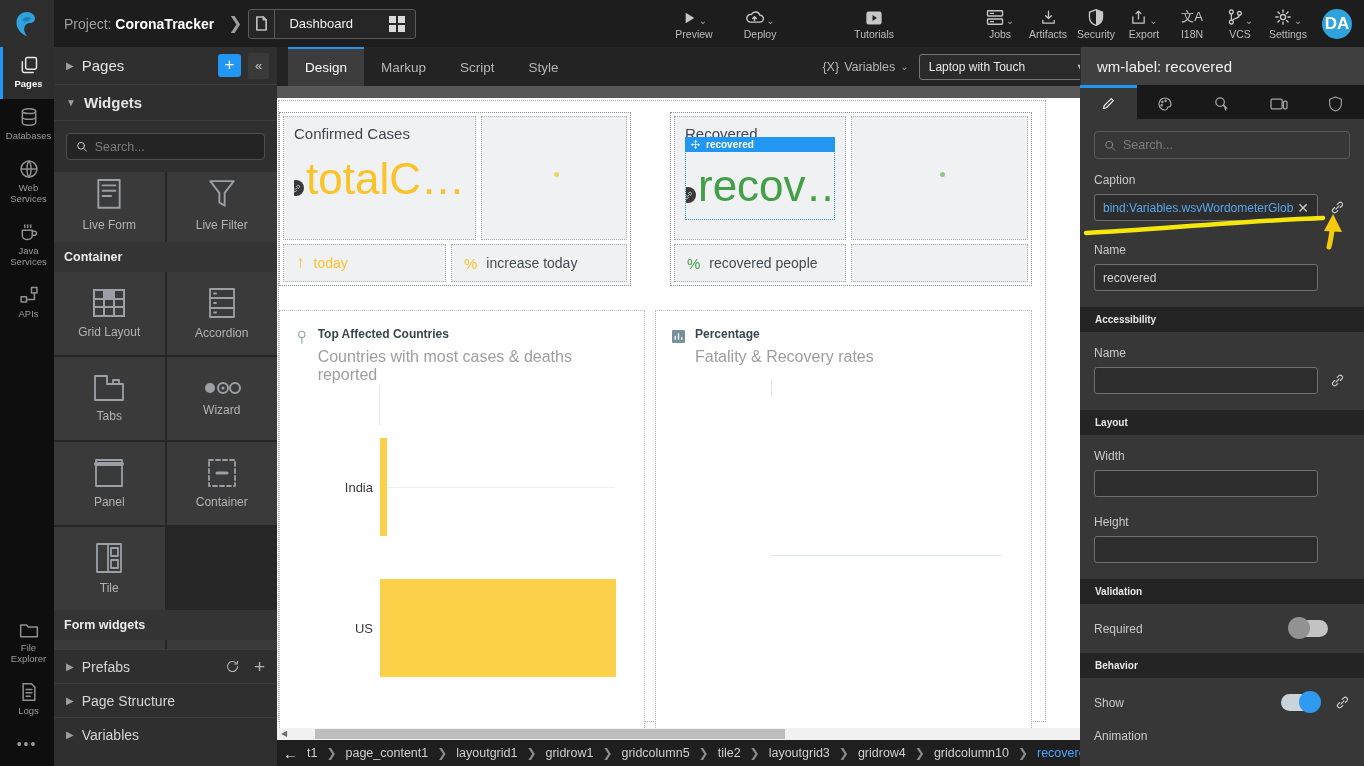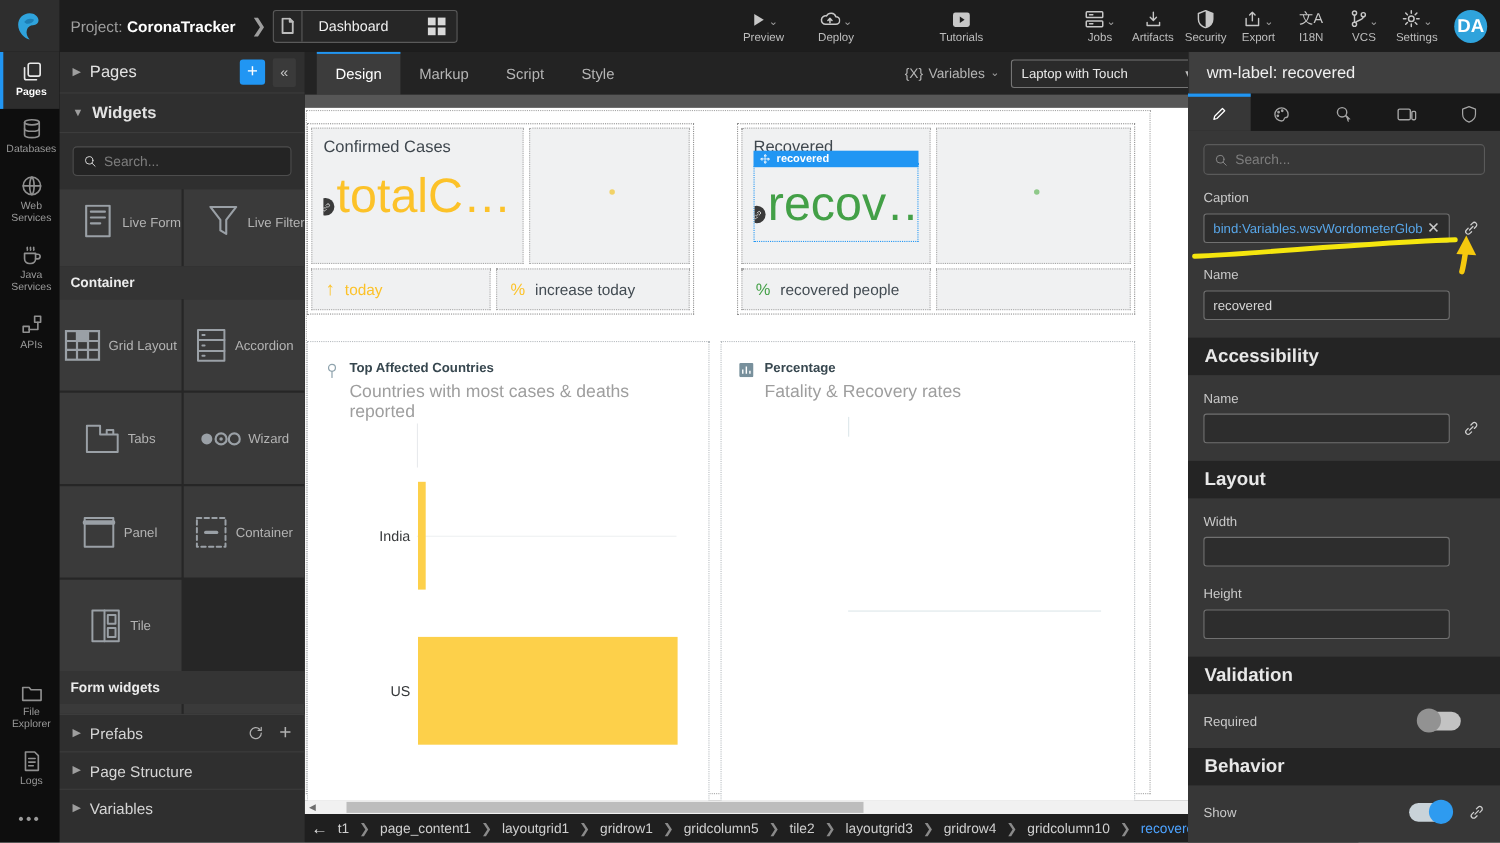--- a/index.html
+++ b/index.html
@@ -45,21 +45,21 @@
   .tri { color:#9e9e9e; font-size:10px; margin-right:8px; }
   .lp-title { font-size:15px; color:#e3e3e3; }
   .lp-row .spacer, .collapse-row .spacer { flex:1; }
   .plus-btn { width:23px; height:23px; border-radius:3px; background:#2196f3; color:#fff; font-size:17px; line-height:21px; text-align:center; cursor:pointer; }
   .collapse-panel-btn { width:21px; height:26px; background:#3a3a3a; color:#c5c5c5; font-size:13px; display:flex; align-items:center; justify-content:center; margin-left:7px; cursor:pointer; border-radius:2px; }
   .lp-row.widgets { height:36px; }
   .lp-search { margin:12px; height:27px; border:1px solid #4d4d4d; border-radius:4px; background:#242424; display:flex; align-items:center; padding:0 9px; gap:7px; flex:none; }
   .lp-search input { background:transparent; border:none; outline:none; color:#cfcfcf; font-size:12.5px; width:100%; font-family:inherit; }
   .lp-search input::placeholder, .rp-search input::placeholder { color:#7d7d7d; }
   .wgrid { display:grid; grid-template-columns:1fr 1fr; gap:2px; background:#262626; flex:none; }
-  .wtile { background:#3a3a3a; height:83px; display:flex; flex-direction:row; align-items:center; justify-content:center; gap:7px; color:#9aa0a6; cursor:pointer; }
+  .wtile { background:#3a3a3a; height:83px; display:flex; flex-direction:column; align-items:center; justify-content:center; gap:7px; color:#9aa0a6; cursor:pointer; }
   .wtile.cut { height:70px; justify-content:flex-end; padding-bottom:10px; }
   .wtile .wlabel { font-size:12px; color:#b3b3b3; }
   .wtile.ghost { visibility:hidden; }
   .wband { background:#343434; padding:8px 10px; font-size:12.5px; font-weight:700; color:#ececec; flex:none; }
   .stub-row { display:grid; grid-template-columns:1fr 1fr; gap:2px; background:#262626; height:9px; flex:none; }
   .stub-row i { background:#3a3a3a; }
   .collapse-row { height:34px; display:flex; align-items:center; padding:0 12px; border-top:1px solid #3c3c3c; flex:none; color:#d5d5d5; cursor:pointer; }
   .collapse-row .clabel { font-size:14px; }
   .mini-icon { color:#b0b0b0; margin-left:14px; cursor:pointer; }
   .mini-icon.plus { font-size:19px; line-height:16px; }
@@ -146,21 +146,21 @@
   .rp-search { height:28px; border:1px solid #5a5a5a; border-radius:4px; display:flex; align-items:center; padding:0 9px; gap:7px; color:#8a8a8a; }
   .rp-search input { background:transparent; border:none; outline:none; color:#cfcfcf; font-size:12.5px; width:100%; font-family:inherit; }
   .fgroup { margin-top:14px; }
   .flabel { font-size:12px; color:#c9c9c9; margin-bottom:7px; }
   .frow { display:flex; align-items:center; gap:12px; }
   .tinput { height:27px; background:#2d2d2d; border:1px solid #707070; border-radius:3px; color:#d6d6d6; font-size:12px; padding:0 8px; width:224px; font-family:inherit; outline:none; }
   .tinput.boxed { display:flex; align-items:center; gap:4px; }
   .bind-text { color:#58a6e8; overflow:hidden; white-space:nowrap; flex:1; }
   .clear-x { color:#c9c9c9; font-size:14px; cursor:pointer; flex:none; }
   .link-ic { color:#cfcfcf; cursor:pointer; flex:none; }
-  .sec-band { margin:16px -14px 0; background:#242424; padding:7px 15px; font-size:17px; font-weight:700; color:#e8e8e8; }
+  .sec-band { margin:16px -14px 0; background:#242424; padding:7px 15px; font-size:10px; font-weight:700; color:#e8e8e8; }
   .toggle { width:38px; height:17px; border-radius:9px; background:#c3c3c3; position:relative; cursor:pointer; flex:none; }
   .toggle .knob { width:22px; height:22px; border-radius:50%; background:#929292; position:absolute; left:-2px; top:-3px; }
   .toggle.on { background:#c9d3d9; }
   .toggle.on .knob { background:#2e9bf0; left:auto; right:-2px; }
   .trow { display:flex; align-items:center; margin-top:16px; }
   .trow .flabel { margin:0; }
   .trow .tspace { flex:1; }
   .annot { position:absolute; left:0; top:0; pointer-events:none; z-index:40; }
 </style>
 </head>

